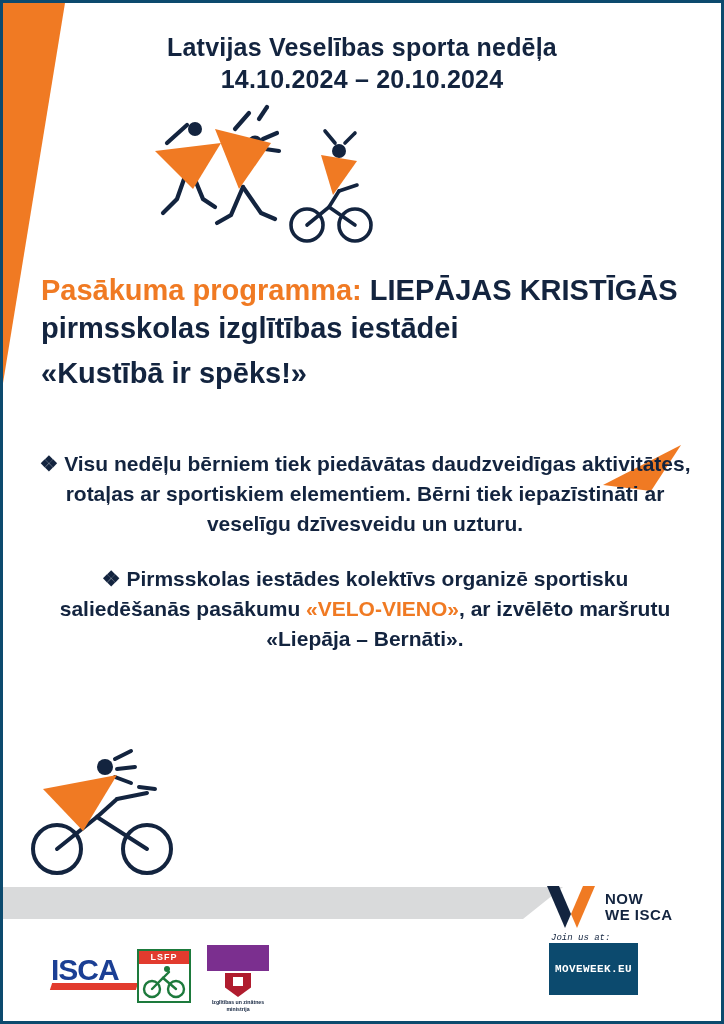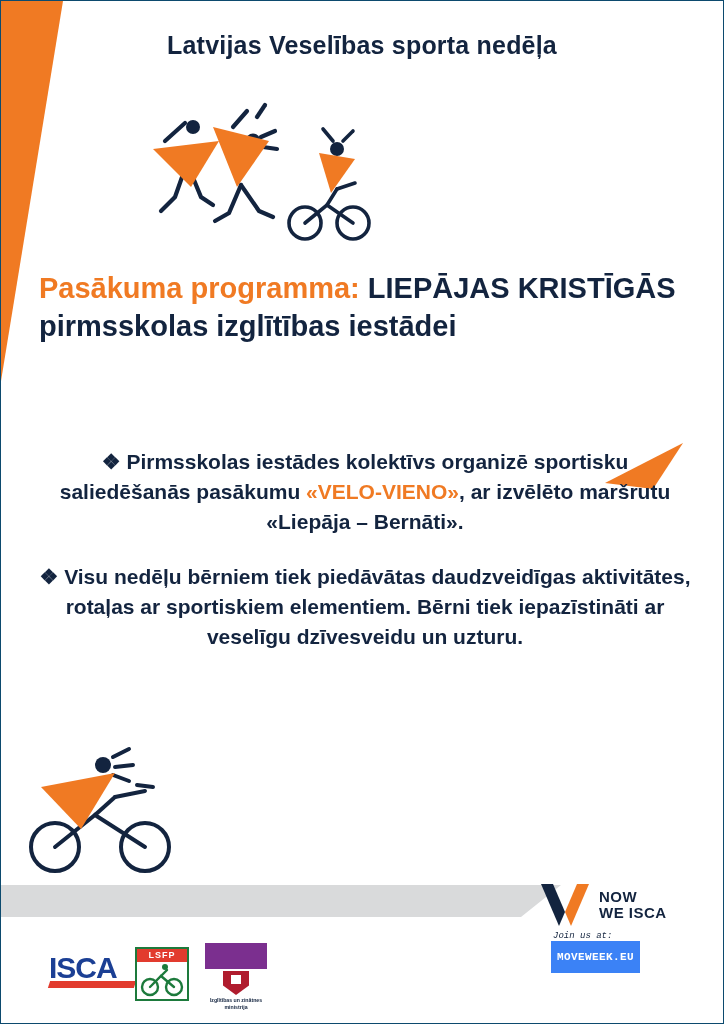--- a/index.html
+++ b/index.html
@@ -6,21 +6,21 @@
   body{
     width:724px;height:1024px;
     background:#ffffff;
     font-family:"Liberation Sans", sans-serif;
     color:#1a2a44;
     position:relative;
     overflow:hidden;
   }
   .poster{
     position:absolute;inset:0;
-    border:1px solid #0c4a6e;
+    border:3px solid #0c4a6e;
     box-sizing:border-box;
   }
   
   .corner-wedge{
     position:absolute;left:0;top:0;width:70px;height:380px;
     background:#F07A23;
     clip-path:polygon(0 0, 62px 0, 0 380px);
   }
   .header{
     position:absolute;top:28px;left:0;right:0;
@@ -70,36 +70,36 @@
     position:absolute;top:742px;left:18px;width:190px;height:140px;
   }
   
   .grey-band{
     position:absolute;left:0;top:884px;width:560px;height:32px;
     background:#d9dadb;
     clip-path:polygon(0 0, 560px 0, 520px 32px, 0 32px);
   }
   
   .nwm{
-    position:absolute;right:34px;top:876px;width:150px;height:56px;
+    position:absolute;right:26px;top:876px;width:150px;height:56px;
     display:flex;align-items:center;gap:8px;
   }
   .nwm-text{
     font-weight:bold;font-size:15px;line-height:1.05;color:#13243f;
     letter-spacing:.5px;
   }
   .nwm-url{
     position:absolute;right:22px;top:930px;width:150px;text-align:left;font-family:Liberation Mono, monospace;
   }
   .join{
     font-size:9px;font-style:italic;color:#13243f;margin-left:2px;
   }
   .url-pill{
-    display:inline-block;background:#3b82f6;color:#fff;font-weight:bold;
-    font-size:11px;padding:10px 6px;letter-spacing:.4px;
+    display:inline-block;background:#0c4a6e;color:#fff;font-weight:bold;
+    font-size:11px;padding:20px 6px;letter-spacing:.4px;
   }
   
   .footer{
     position:absolute;left:0;right:0;top:946px;height:78px;
   }
   .isca{
     position:absolute;left:24px;top:4px;
     font-weight:bold;font-size:30px;color:#1b3f94;letter-spacing:-1px;margin-left:24px;
   }
   .isca .swoosh{
@@ -135,20 +135,21 @@
 </style>
 </head>
 <body>
 
 <div class="poster">
 
   <div class="corner-wedge"></div>
 
   <div class="header">
     <div>Latvijas Veselības sporta  nedēļa</div>
+    <div>14.10.2024 – 20.10.2024</div>
   </div>
 
   <div class="runners">
     <svg width="300" height="160" viewBox="0 0 300 160">
       <g fill="none" stroke="#13243F" stroke-width="4.2" stroke-linecap="round">
 
         <path d="M24 40 L44 22"></path>
         <path d="M46 62 L34 96 L20 110"></path>
         <path d="M46 62 L60 96 L72 104"></path>
         <circle cx="52" cy="26" r="7" fill="#13243F" stroke="none"></circle>
@@ -174,37 +175,38 @@
         <circle cx="196" cy="48" r="7" fill="#13243F" stroke="none"></circle>
         <path d="M192 40 L182 28"></path>
         <path d="M202 40 L212 30"></path>
       </g>
       <polygon points="178,52 214,58 190,92" fill="#F07A23"></polygon>
     </svg>
   </div>
 
   <div class="title-block">
     <span class="accent">Pasākuma programma:</span><span> LIEPĀJAS KRISTĪGĀS pirmsskolas izglītības iestādei</span>
+    <span class="quote-line">«Kustībā ir spēks!»</span>
   </div>
 
   <div class="mini-arrow">
     <svg width="80" height="48" viewBox="0 0 80 48">
       <polygon points="0,40 78,0 48,46" fill="#F07A23"></polygon>
     </svg>
   </div>
 
   <div class="body-block">
+    <p class="para">
+      <span class="bullet">❖</span>
+      <span>Visu nedēļu bērniem tiek piedāvātas daudzveidīgas aktivitātes, rotaļas ar sportiskiem elementiem. Bērni tiek iepazīstināti ar veselīgu dzīvesveidu un uzturu.</span>
+    </p>
     <p class="para">
       <span class="bullet">❖</span>
       <span>Pirmsskolas iestādes kolektīvs organizē sportisku saliedēšanās </span><span>pasākumu</span>
       <span class="velo">«VELO-VIENO»</span><span>, ar izvēlēto maršrutu «Liepāja – Bernāti».</span>
-    </p>
-    <p class="para">
-      <span class="bullet">❖</span>
-      <span>Visu nedēļu bērniem tiek piedāvātas daudzveidīgas aktivitātes, rotaļas ar sportiskiem elementiem. Bērni tiek iepazīstināti ar veselīgu dzīvesveidu un uzturu.</span>
     </p>
   </div>
 
   <div class="cyclist">
     <svg width="190" height="140" viewBox="0 0 190 140">
       <g fill="none" stroke="#13243F" stroke-width="4" stroke-linecap="round">
         <circle cx="36" cy="104" r="24"></circle>
         <circle cx="126" cy="104" r="24"></circle>
         <path d="M36 104 L76 72 L126 104"></path>
         <path d="M76 72 L96 54"></path>

